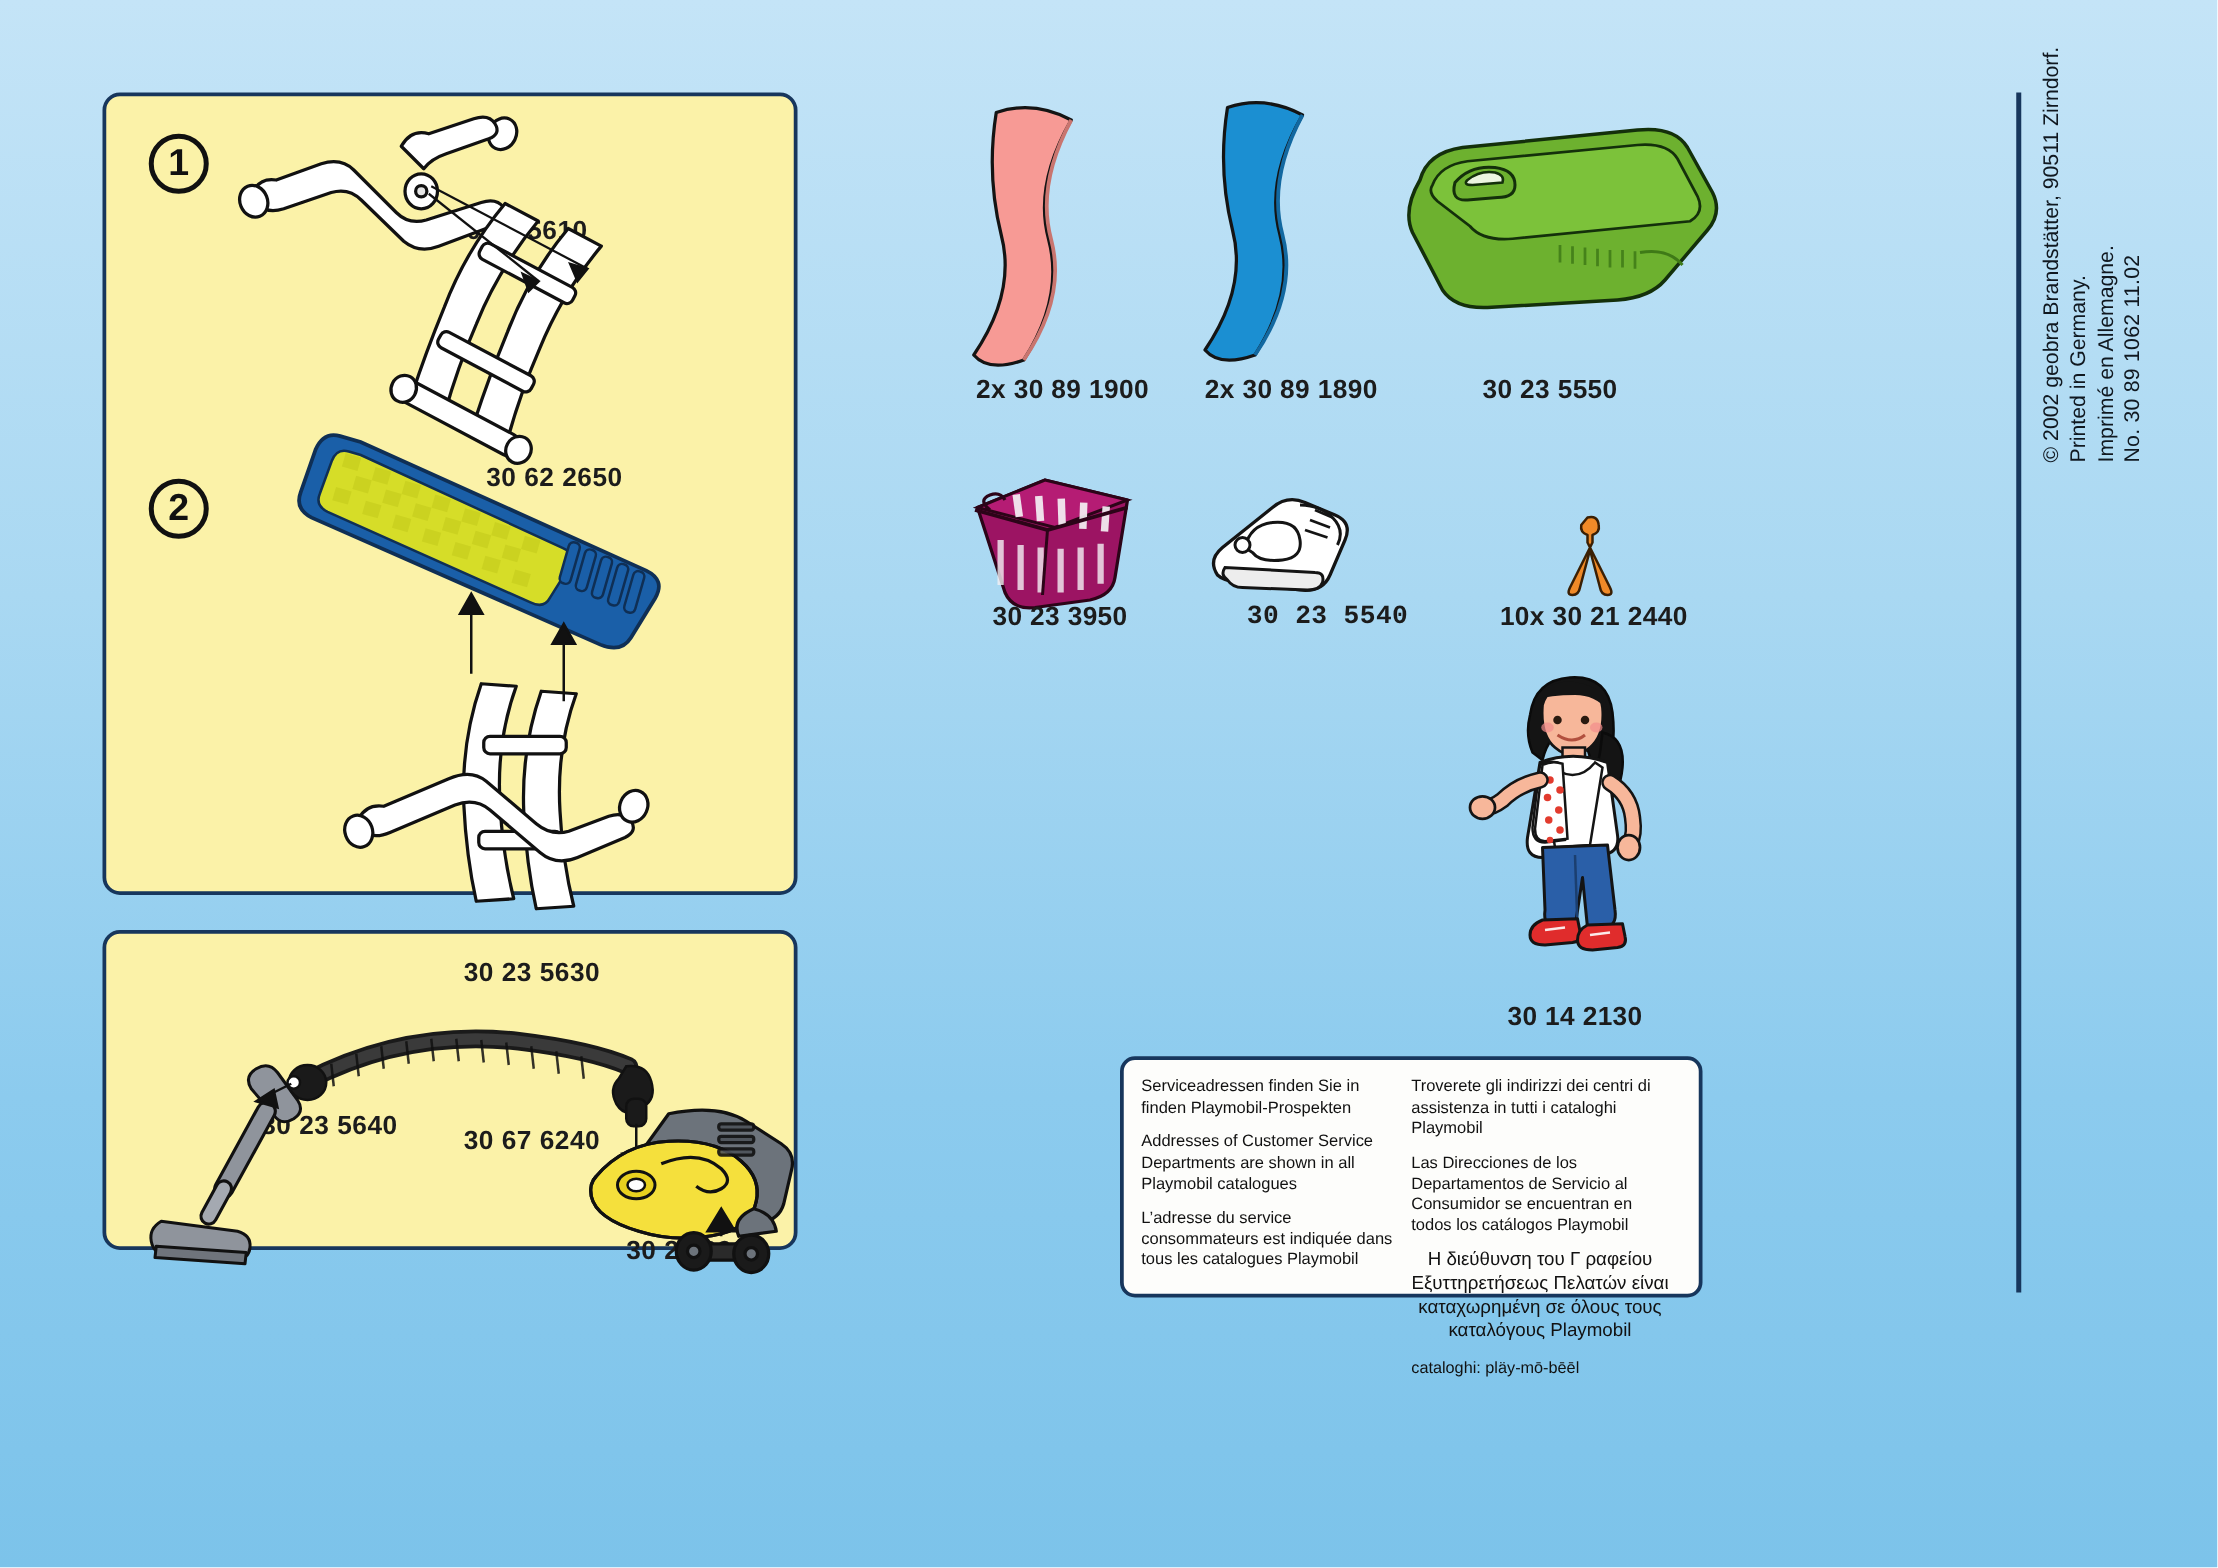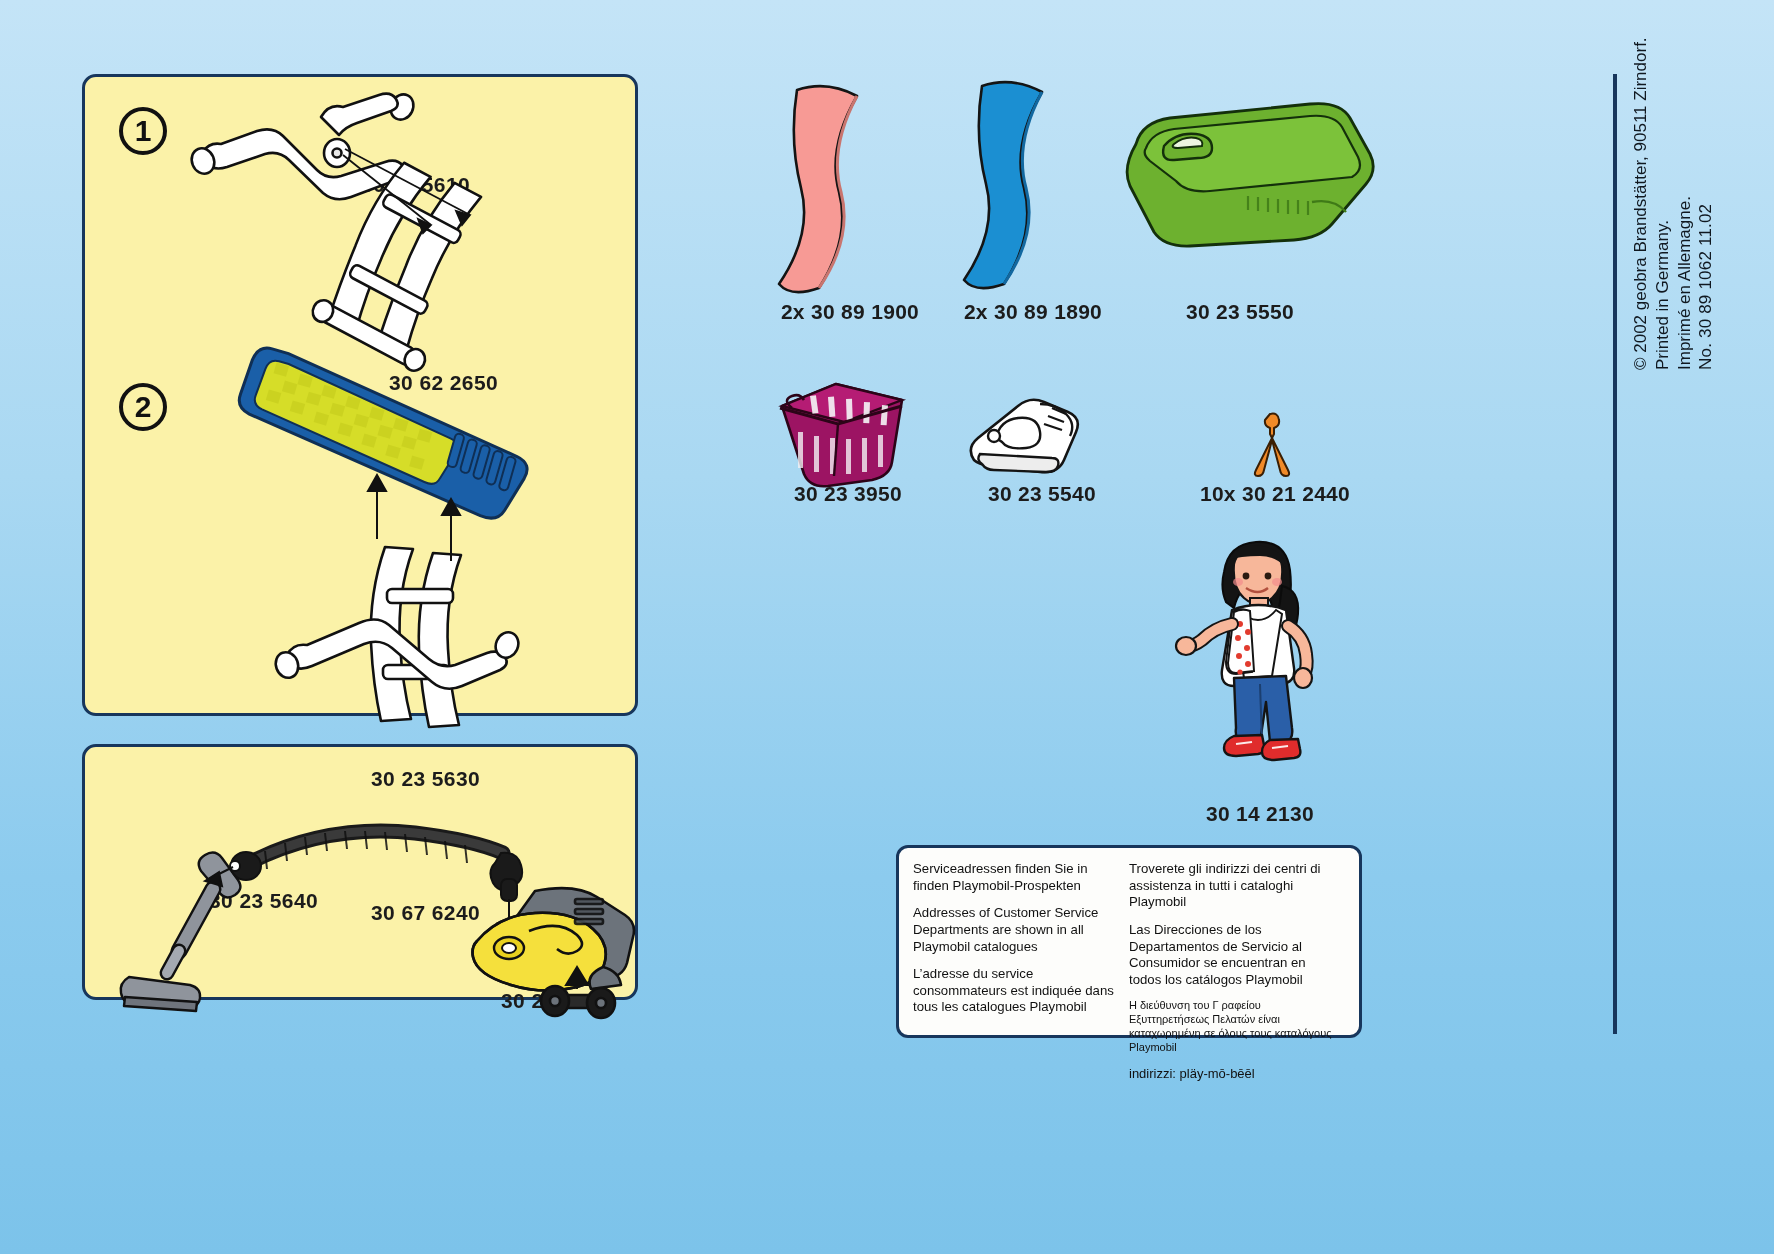--- a/index.html
+++ b/index.html
@@ -90,21 +90,21 @@
     display: flex;
     padding: 13px 14px 10px 14px;
   }
   #servicebox .col { width: 50%; padding-right: 10px; }
   #servicebox p {
     font-size: 13.2px;
     line-height: 1.26;
     color: #111;
     margin-bottom: 11px;
   }
-  #servicebox p.greek { font-size: 11px; }
+  #servicebox p.greek { font-size: 15px; text-align: center; }
   #servicebox p.pronounce { font-size: 13px; margin-top: 2px; margin-bottom: 0; }
 
   svg { display: block; overflow: visible; }
 </style>
 </head>
 <body>
 
 <div id="sheet">
 
   <div class="panel" id="panel12wrap">
@@ -394,21 +394,21 @@
       <circle cx="34" cy="42" r="6" fill="#ffffff" stroke="#141414" stroke-width="2.4"></circle>
 
       <g stroke="#141414" stroke-width="2.2">
         <line x1="92" y1="14" x2="106" y2="20"></line>
         <line x1="88" y1="22" x2="104" y2="28"></line>
         <line x1="84" y1="30" x2="102" y2="36"></line>
       </g>
       <path d="M80 10 q16 0 26 10 q10 10 4 22" fill="none" stroke="#141414" stroke-width="2.4"></path>
     </svg>
   </div>
-  <div class="part-caption" style="left:972px; top:482px; width:140px;">30 23 5540</div>
+  <div class="part-caption" style="left:992px; top:482px; width:140px;font-family:Liberation Mono, monospace;">30 23 5540</div>
 
   <div class="part-item" style="left:1250px; top:412px;">
     <svg width="44" height="62" viewBox="0 0 44 62">
       <path d="M20 2 q8 -2 9 6 q1 6 -5 8 l0 6 l-18 36 q-3 6 2 6 q5 0 6 -6 l8 -30
                l8 30 q1 6 6 6 q5 0 2 -6 l-18 -36 l0 -6 q-6 -2 -5 -8 Z" fill="#f08a28" stroke="#3a1f04" stroke-width="2" stroke-linejoin="round"></path>
     </svg>
   </div>
   <div class="part-caption" style="left:1190px; top:482px; width:170px;">10x 30 21 2440</div>
 
   <div class="part-item" style="left:1178px; top:538px;">
@@ -470,21 +470,21 @@
   <div id="servicebox">
     <div class="col">
       <p>Serviceadressen finden Sie in finden Playmobil-Prospekten</p>
       <p>Addresses of Customer Service Departments are shown in all Playmobil catalogues</p>
       <p>L’adresse du service consommateurs est indiquée dans tous les catalogues Playmobil</p>
     </div>
     <div class="col">
       <p>Troverete gli indirizzi dei centri di assistenza in tutti i cataloghi Playmobil</p>
       <p>Las Direcciones de los Departamentos de Servicio al Consumidor se encuentran en todos los catálogos Playmobil</p>
       <p class="greek">Η διεύθυνση του Γ ραφείου Εξυττηρετήσεως Πελατών είναι καταχωρημένη σε όλους τους καταλόγους Playmobil</p>
-      <p class="pronounce">indirizzi: pläy-mō-bēēl</p>
+      <p class="pronounce">cataloghi: pläy-mō-bēēl</p>
     </div>
   </div>
 
   <div id="divider"></div>
 
   <div id="copyright">
     <div>© 2002 geobra Brandstätter, 90511 Zirndorf.</div>
     <div>Printed in Germany.</div>
     <div>Imprimé en Allemagne.</div>
     <div class="numline">No. 30 89 1062    11.02</div>

